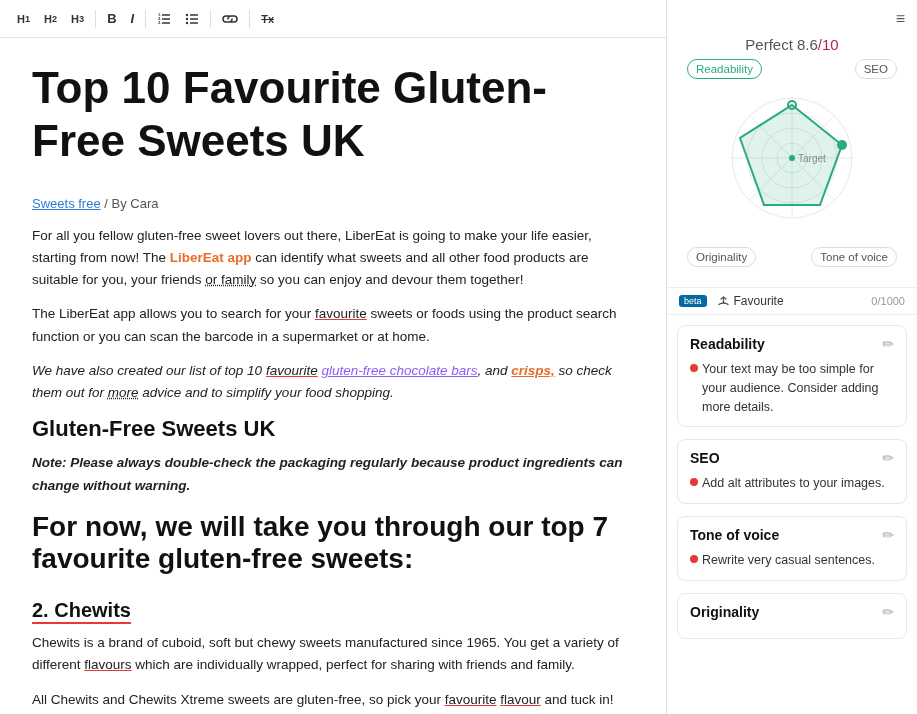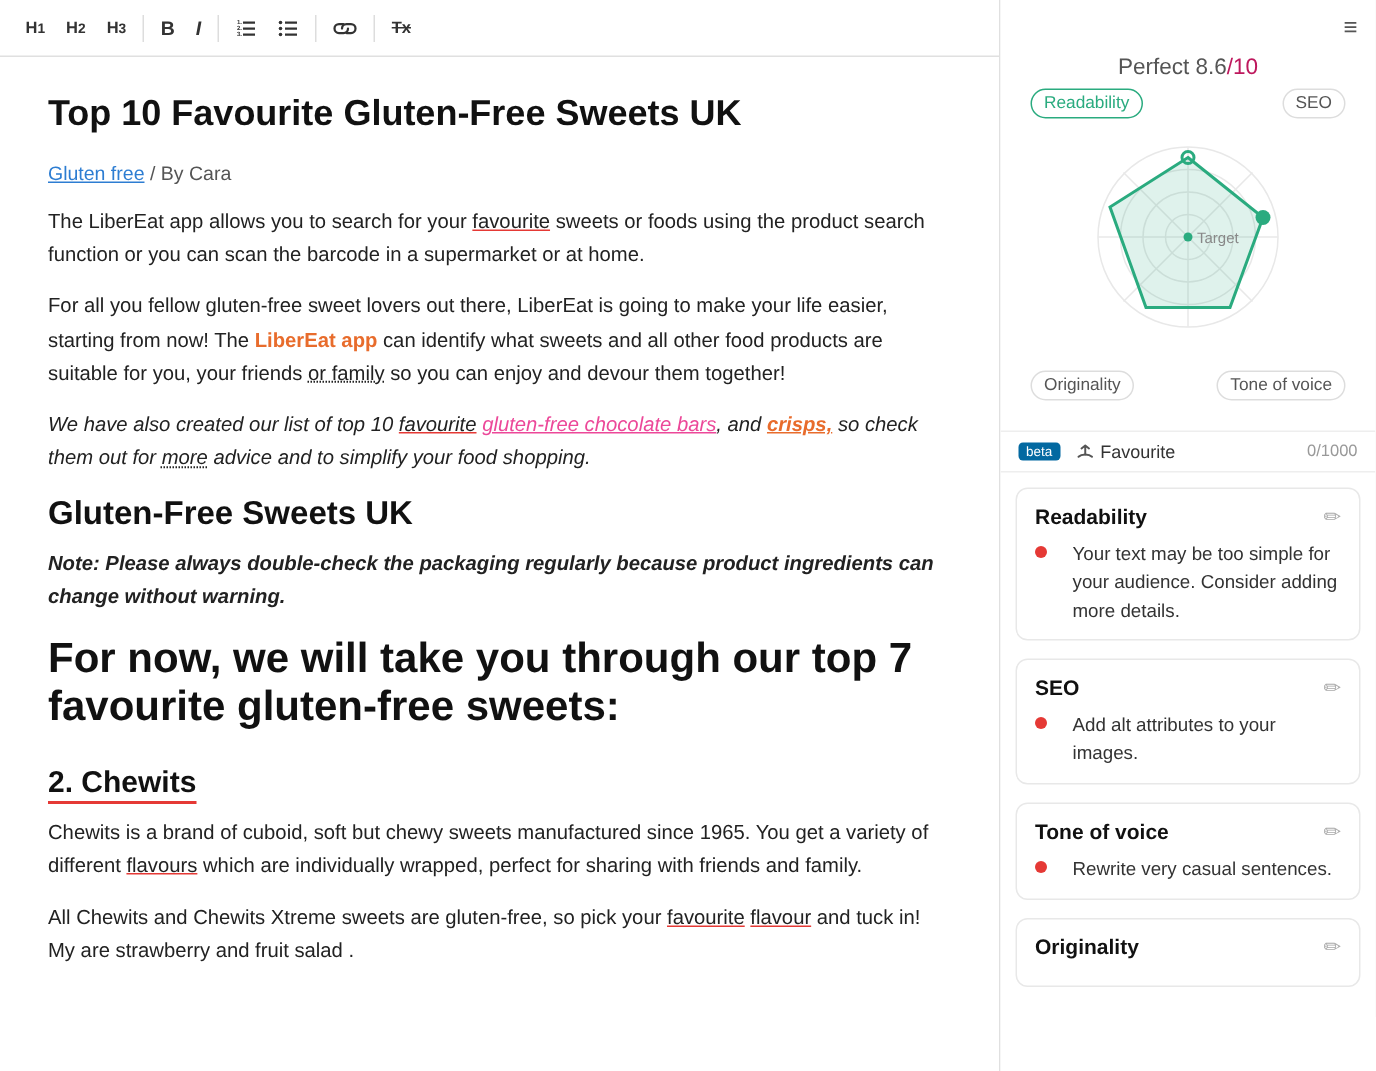--- a/index.html
+++ b/index.html
@@ -40,42 +40,42 @@
     .toolbar-btn.heading { font-size: 11px; font-weight: 700; }
     .toolbar-divider { width: 1px; height: 18px; background: #ddd; margin: 0 2px; }
 
     .editor-content {
       flex: 1;
       overflow-y: auto;
       padding: 24px 32px;
     }
 
     .article-title {
-      font-size: 24px;
+      font-size: 44px;
       font-weight: 800;
       line-height: 1.2;
       color: #111;
-      margin-bottom: 17px;
+      margin-bottom: 28px;
     }
 
     .breadcrumb {
       font-size: 13px;
       color: #555;
       margin-bottom: 14px;
     }
     .breadcrumb a { color: #2d7dd2; text-decoration: underline; }
 
     .article-body p {
       font-size: 13.5px;
       line-height: 1.65;
       color: #222;
       margin-bottom: 12px;
     }
 
-    .highlight-green { color: #ec4899; text-decoration: underline; }
+    .highlight-green { color: #8b5cf6; text-decoration: underline; }
     .highlight-orange { color: #e86c2c; font-weight: 600; }
     .underline-red { text-decoration: underline; text-decoration-color: #e53935; }
     .underline-dotted { text-decoration: underline dotted; }
 
     .italic-block {
       font-style: italic;
       font-size: 13.5px;
       line-height: 1.65;
       color: #222;
       margin-bottom: 12px;
@@ -221,21 +221,21 @@
       color: #111;
     }
     .edit-icon {
       font-size: 14px;
       color: #aaa;
       cursor: pointer;
     }
     .metric-item {
       display: flex;
       align-items: flex-start;
-      gap: 17px;
+      gap: 4px;
       font-size: 12.5px;
       color: #333;
       line-height: 1.5;
     }
     .dot-red {
       width: 8px;
       height: 8px;
       border-radius: 50%;
       background: #e53935;
       flex-shrink: 0;
@@ -286,32 +286,32 @@
         </svg>
     </button>
     <div class="toolbar-divider"></div>
     <button class="toolbar-btn" style="font-size:11px; text-decoration: line-through;">Tx</button>
   </div>
 
   <div class="editor-content">
     <h1 class="article-title">Top 10 Favourite Gluten-Free Sweets UK</h1>
 
     <div class="breadcrumb">
-      <a>Gluten free</a>
+      <a>Sweets free</a>
       <span> / </span>
       <span>By Cara</span>
     </div>
 
     <div class="article-body">
       <p>
+        For all you fellow gluten-free sweet lovers out there, LiberEat is going to make your life easier, starting from now! The <span class="highlight-orange">LiberEat app</span> can identify what sweets and all other food products are suitable for you, your friends <span class="underline-dotted">or family</span> so you can enjoy and devour them together!
+      </p>
+
+      <p>
         The LiberEat app allows you to search for your <span class="underline-red">favourite</span> sweets or foods using the product search function or you can scan the barcode in a supermarket or at home.
-      </p>
-
-      <p>
-        For all you fellow gluten-free sweet lovers out there, LiberEat is going to make your life easier, starting from now! The <span class="highlight-orange">LiberEat app</span> can identify what sweets and all other food products are suitable for you, your friends <span class="underline-dotted">or family</span> so you can enjoy and devour them together!
       </p>
 
       <p class="italic-block">
         <em>We have also created our list of top 10 <span class="underline-red">favourite</span> <a class="highlight-green" href="#">gluten-free chocolate bars</a>, and <a class="highlight-orange" href="#">crisps,</a> so check them out for <span class="underline-dotted">more</span> advice and to simplify your food shopping.</em>
       </p>
 
       <h2 class="section-heading">Gluten-Free Sweets UK</h2>
 
 
       <p class="warning-text">

